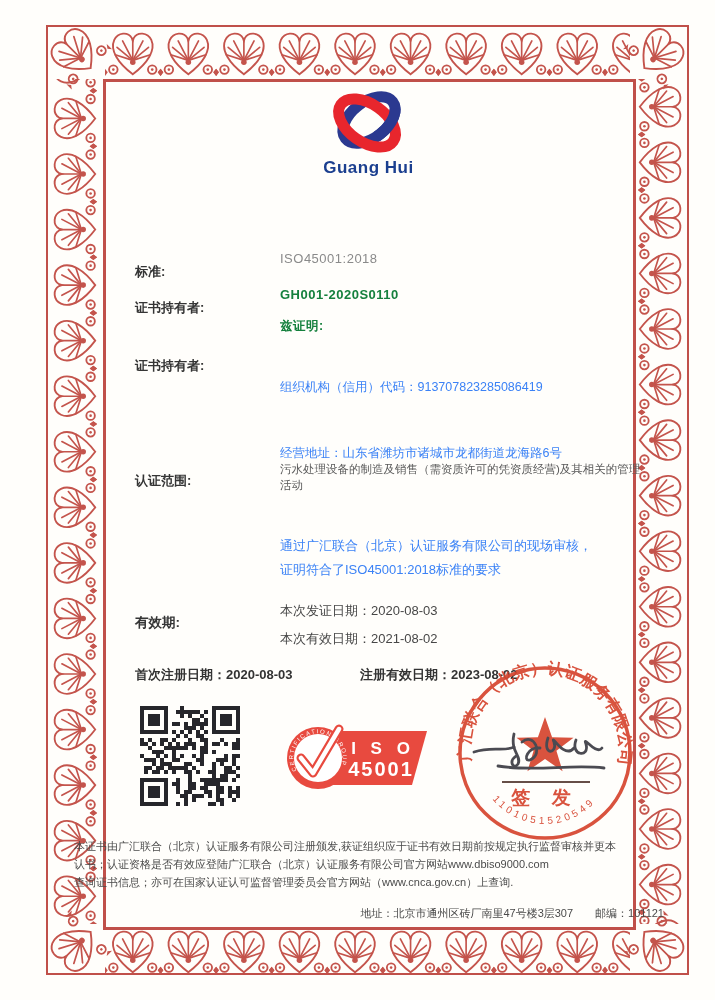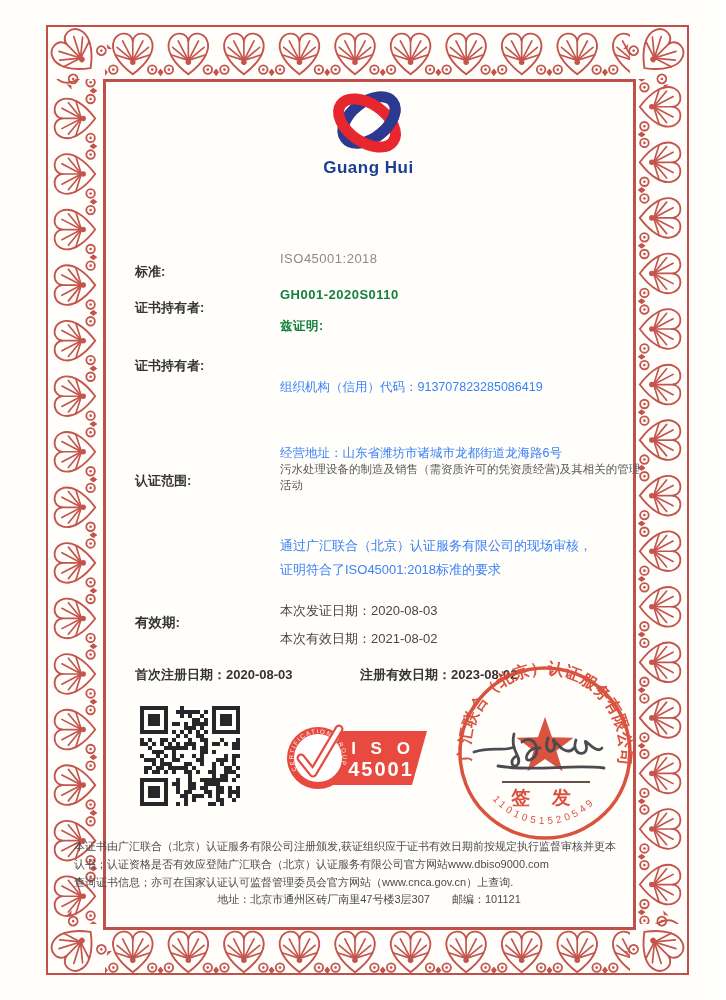--- a/index.html
+++ b/index.html
@@ -28,21 +28,21 @@
   .lbl{font-size:13px;font-weight:bold;color:#353535;margin-top:12px;}
   .val{font-size:13px;color:#8a8a8a;letter-spacing:.5px;}
   .val-b{font-size:13px;font-weight:bold;color:#15803d;letter-spacing:.5px;}
   .small{font-size:12.5px;color:#3b82f6;}
   .holder-name{font-size:16.5px;color:#4a4a4a;letter-spacing:1px;}
   .scope-text{font-size:11.5px;color:#5a5a5a;width:362px;line-height:1.35;}
   .date-val{font-size:13px;color:#474747;font-weight:500;}
   .date-b{font-size:13px;font-weight:bold;color:#333333;}
   
   .footer{left:74px;top:838px;width:590px;font-size:11px;color:#4a4a4a;line-height:1.62;}
-  .footer .addr{text-align:center;margin-top:0;}
+  .footer .addr{text-align:right;margin-top:14px;}
 </style>
 </head>
 <body>
 
 <svg width="0" height="0" style="position:absolute" aria-hidden="true">
   <defs>
     <g id="bmotif" fill="none" stroke="#c4544c" stroke-width="2" stroke-linecap="round">
       <path d="M30 51 C14 39 5 25 10 14 C14 5.5 25 5 29 12 L30 15 L31 12 C35 5 46 5.5 50 14 C55 25 46 39 30 51 Z"></path>
       <g stroke-width="1.8">
         <path d="M30 36 L30 13"></path>

